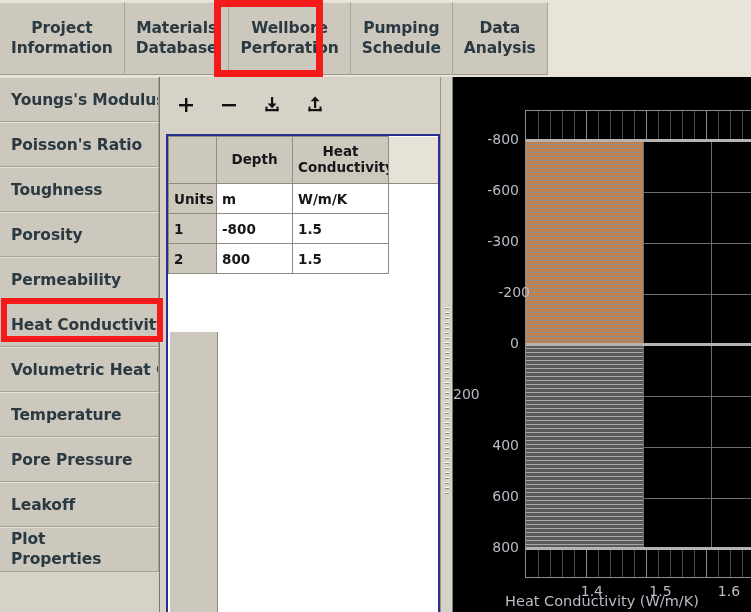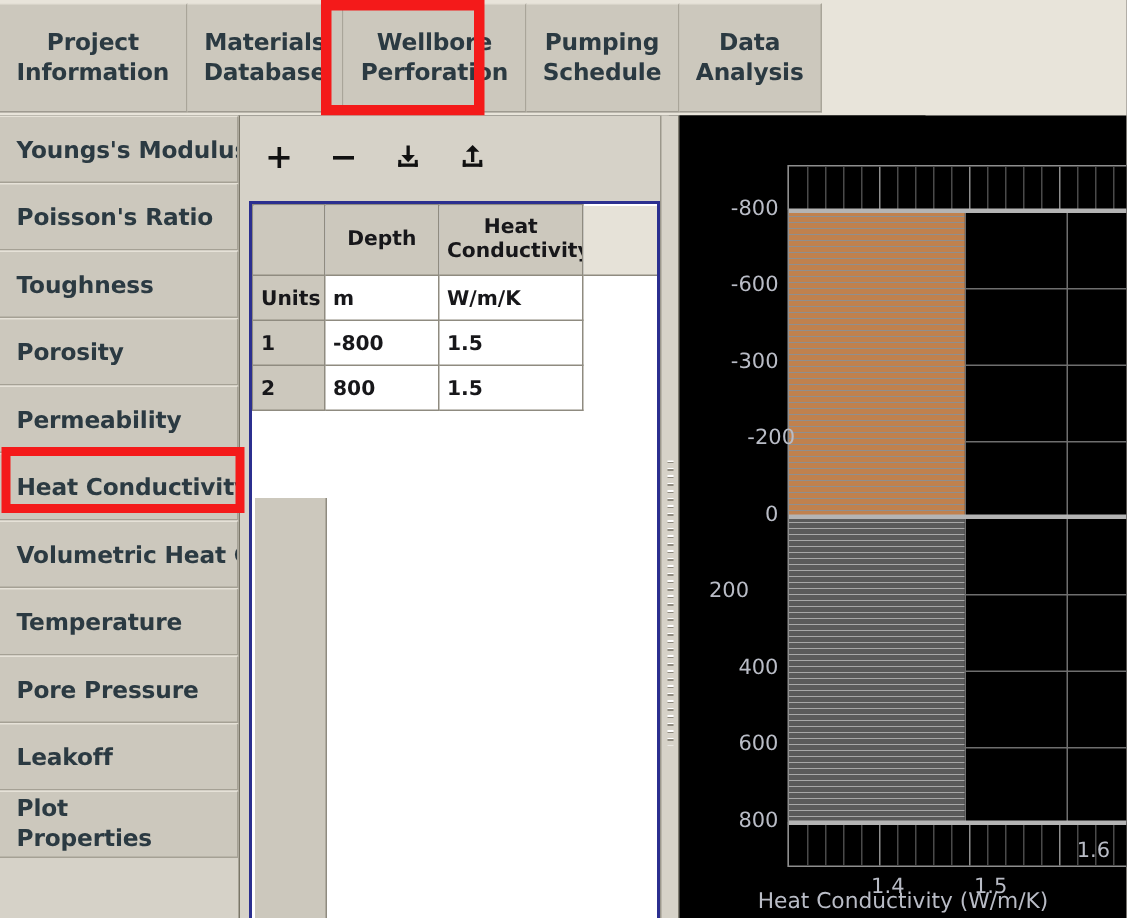--- a/index.html
+++ b/index.html
@@ -6,21 +6,21 @@
   html, body {
     margin: 0; padding: 0;
     width: 751px; height: 612px;
     overflow: hidden;
     background: #d6d2c8;
     font-family: "DejaVu Sans", sans-serif;
   }
   #app {
     position: relative;
     width: 617px; height: 612px;
-    background: #000000;
+    background: #bef264;
   }
 
   
   .tabbar {
     position: absolute; left: 0; top: 0;
     width: 751px; height: 77px;
     background: #e8e4da;
   }
   .tabbar-strip {
     position: absolute; left: 0; top: 2px;
@@ -493,26 +493,26 @@
           <div class="layer-edge" style="top: 436px; width: 240px;"></div>
         </div>
     </div>
 
     <div id="yticks">
         <div class="tick y" style="left: 0px; width: 66px; text-align: right; top: 54px;">-800</div>
         <div class="tick y" style="left: 0px; width: 66px; text-align: right; top: 105px;">-600</div>
         <div class="tick y" style="left: 0px; width: 66px; text-align: right; top: 156px;">-300</div>
         <div class="tick y" style="left: 11px; width: 66px; text-align: right; top: 207px;">-200</div>
         <div class="tick y" style="left: 0px; width: 66px; text-align: right; top: 258px;">0</div>
-        <div class="tick y" style="left: 0px; width: 66px; text-align: center; top: 309px;">200</div>
+        <div class="tick y" style="left: 0px; width: 66px; text-align: left; top: 309px;">200</div>
         <div class="tick y" style="left: 0px; width: 66px; text-align: right; top: 360px;">400</div>
         <div class="tick y" style="left: 0px; width: 66px; text-align: right; top: 411px;">600</div>
         <div class="tick y" style="left: 0px; width: 66px; text-align: right; top: 462px;">800</div>
       </div>
     <div id="xticks">
         <div class="tick x" style="left: 90px; width: 60px; top: 506px;">1.4</div>
         <div class="tick x" style="left: 158.6px; width: 60px; top: 506px;">1.5</div>
-        <div class="tick x" style="left: 227.1px; width: 60px; top: 482px;">1.6</div>
+        <div class="tick x" style="left: 227.1px; width: 60px; top: 506px;">1.6</div>
       </div>
     <div class="x-axis-title" style="left:0; top:516px; width:298px; text-align:center;">Heat Conductivity (W/m/K)</div>
   </div>
 
 </div>
 
 </body></html>

